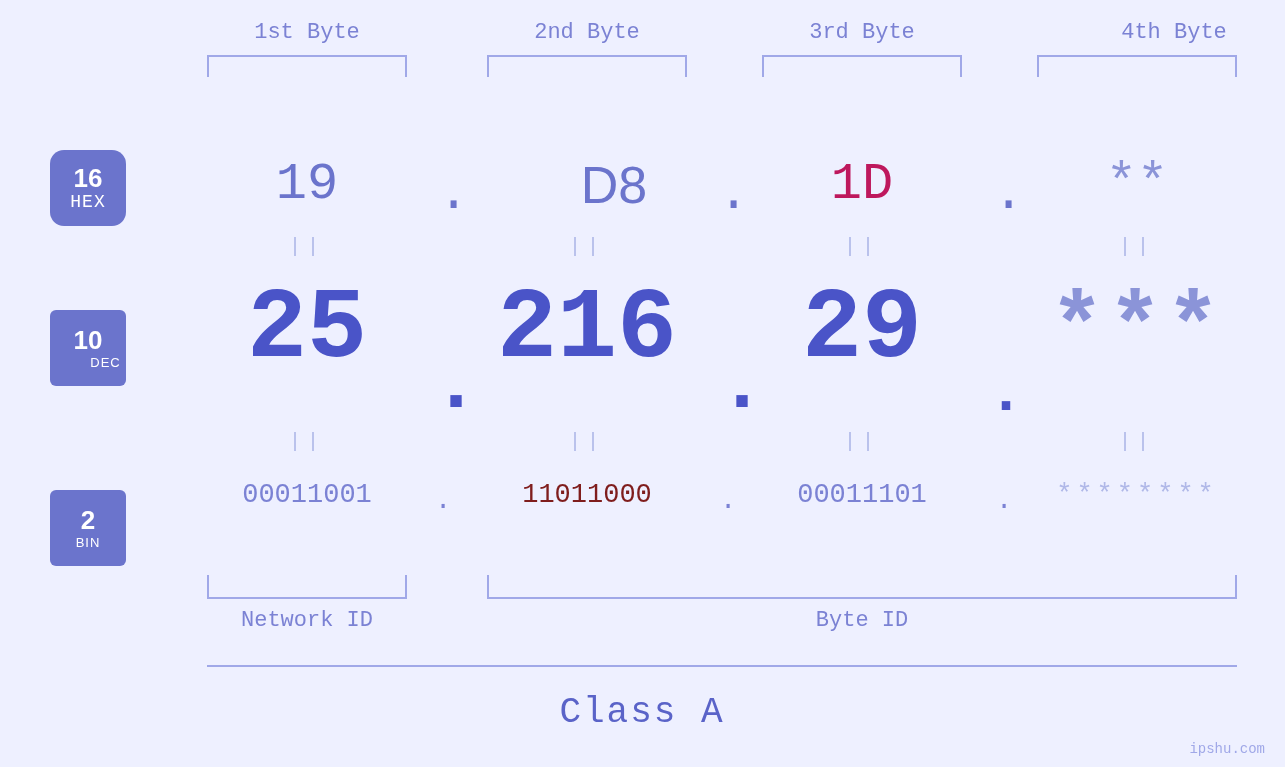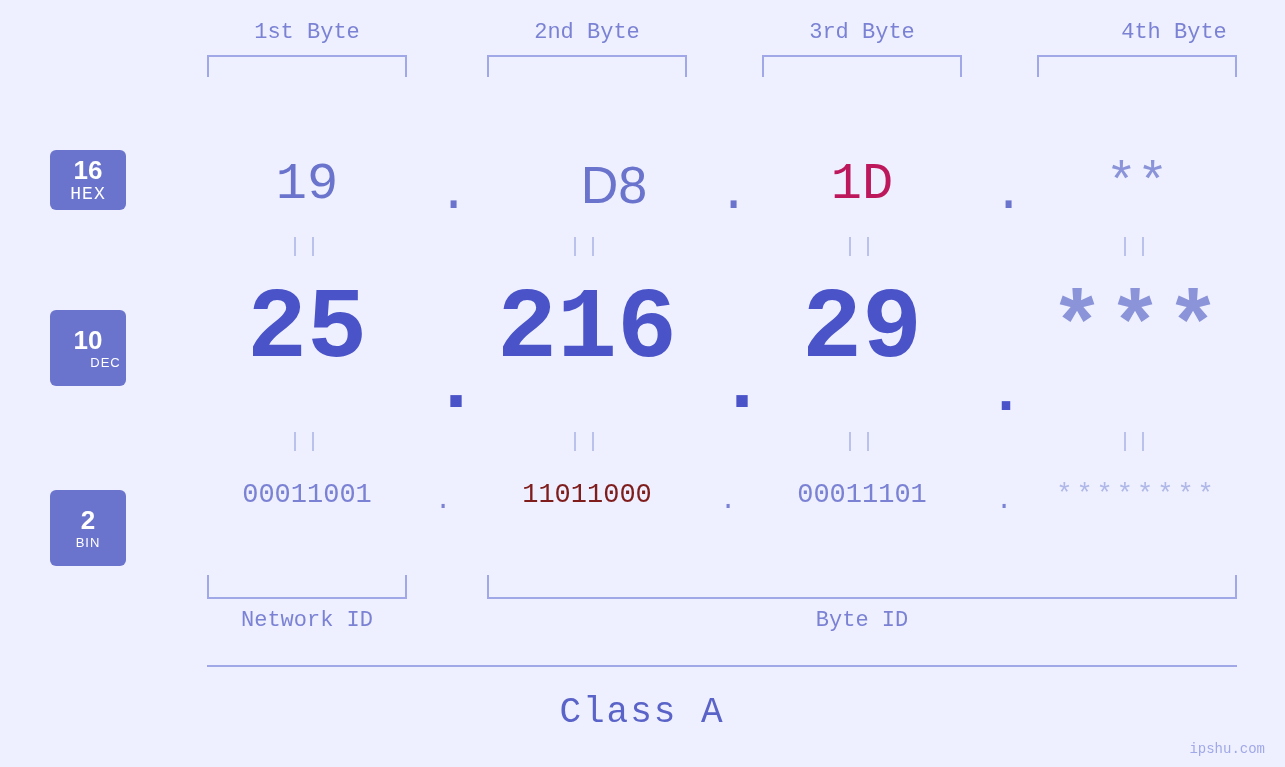--- a/index.html
+++ b/index.html
@@ -68,21 +68,21 @@
     <div style="position:absolute; top:0; left:0; width:200px; height:2px; background:#a0a8e8;"></div>
     <div style="position:absolute; top:0; right:0; width:2px; height:22px; background:#a0a8e8;"></div>
   </div>
 
   <div style="position:absolute; top:55px; left:1037px; width:200px; height:22px;">
     <div style="position:absolute; top:0; left:0; width:2px; height:22px; background:#a0a8e8;"></div>
     <div style="position:absolute; top:0; left:0; width:200px; height:2px; background:#a0a8e8;"></div>
     <div style="position:absolute; top:0; right:0; width:2px; height:22px; background:#a0a8e8;"></div>
   </div>
 
-  <div style="position:absolute; top:150px; left:50px; width:76px; height:60px; background:#6b74cc; border-radius:6px; display:flex; flex-direction:column; align-items:center; justify-content:center; color:white;">
+  <div style="position:absolute; top:150px; left:50px; width:76px; height:76px; background:#6b74cc; border-radius:14px; display:flex; flex-direction:column; align-items:center; justify-content:center; color:white;">
     <span style="font-size:26px; font-weight:bold; line-height:1.1; font-family:Arial,sans-serif;">16</span>
     <span style="font-size:18px; letter-spacing:1px; font-family:Liberation Mono, monospace;">HEX</span>
   </div>
 
   <div style="position:absolute; top:310px; left:50px; width:76px; height:76px; background:#6b74cc; border-radius:6px; display:flex; flex-direction:column; align-items:center; justify-content:center; color:white;">
     <span style="font-size:26px; font-weight:bold; line-height:1.1; font-family:Arial,sans-serif;">10</span>
     <span style="font-size:13px; letter-spacing:1px; font-family:Arial,sans-serif;padding-left:35px;">DEC</span>
   </div>
 
   <div style="position:absolute; top:490px; left:50px; width:76px; height:76px; background:#6b74cc; border-radius:6px; display:flex; flex-direction:column; align-items:center; justify-content:center; color:white;">

